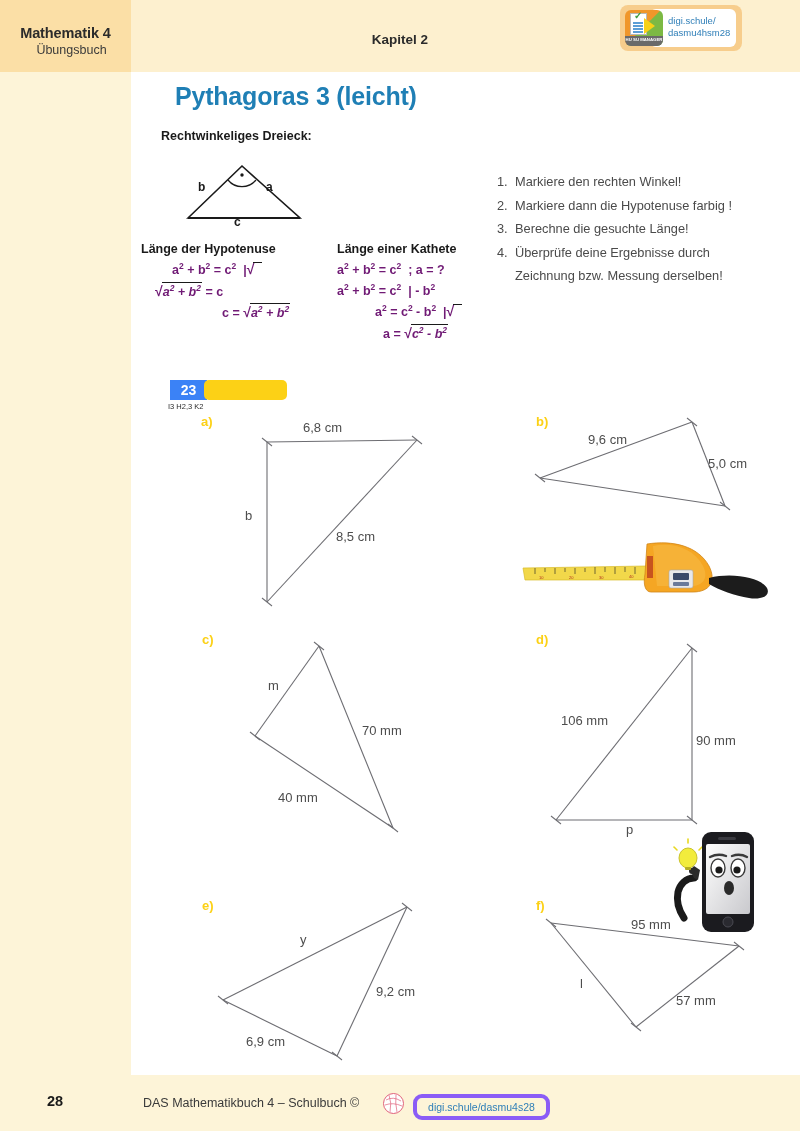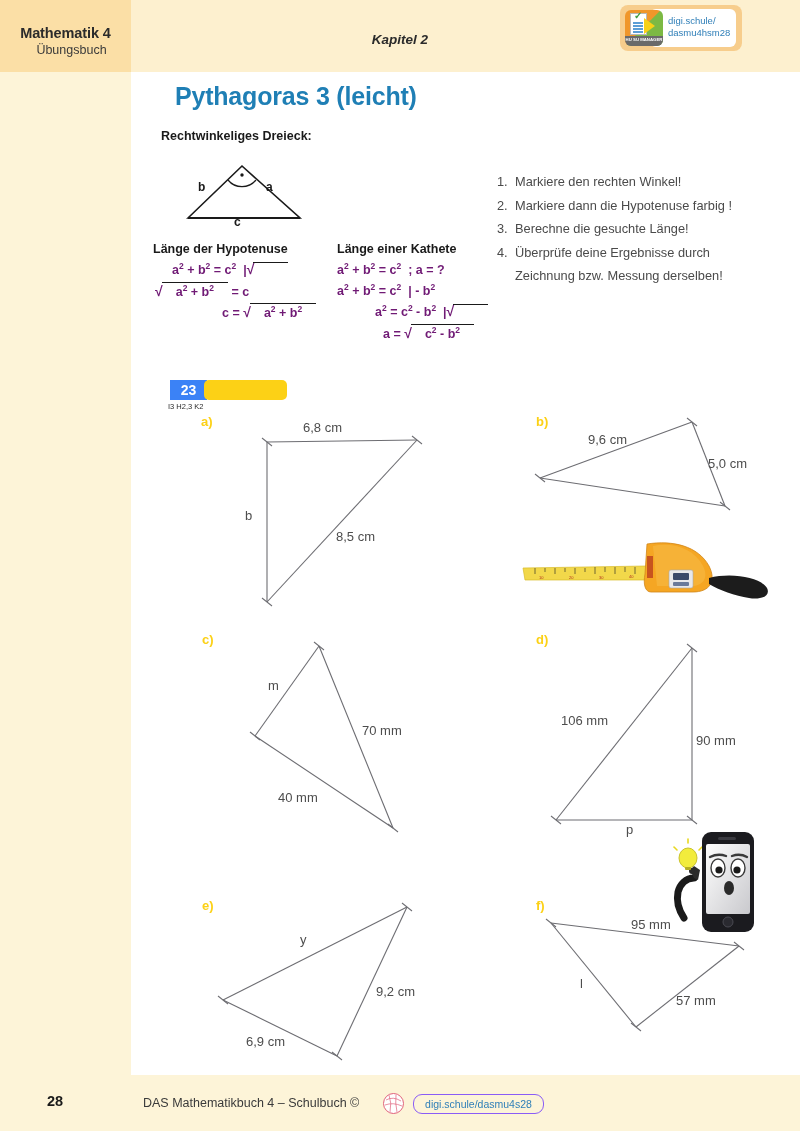--- a/index.html
+++ b/index.html
@@ -51,21 +51,20 @@
     color: #3a3a3a;
   }
   .chapter-label {
     position: absolute;
     left: 0; top: 32px;
     width: 800px;
     text-align: center;
     font-size: 13.5px;
     font-weight: bold;
     color: #2b2b2b;
-    font-style: italic;
   }
   .digi-badge {
     position: absolute;
     left: 620px; top: 5px;
     width: 122px; height: 46px;
     background: #f7cd8c;
     border-radius: 8px;
     display: flex;
     align-items: center;
     padding: 0;
@@ -177,22 +176,23 @@
     font-size: 12.5px;
     font-weight: bold;
     color: #701a75;
     white-space: nowrap;
   }
   .formula-line sup { font-size: 8.5px; }
   .radsym { font-size: 14px; }
   .overbar {
     display: inline-block;
     border-top: 1.3px solid #1a1a1a;
-    padding: 0 14px;
+    padding: 0 1px;
     margin-left: -1px;
+    font-style: italic;
   }
   
   .instr-title {
     position: absolute;
     left: 497px; top: 122px;
     width: 260px;
     font-size: 13px;
     font-weight: bold;
     line-height: 21px;
     color: #1a1a1a;
@@ -286,21 +286,21 @@
     width: 19px; height: 19px;
     border-radius: 50%;
     background: #ffffff;
     border: 1.6px solid #e0607a;
     overflow: hidden;
   }
   .footer-pill {
     position: absolute;
     left: 413px; top: 1094px;
     width: 129px; height: 18px;
-    border: 1px solid #8b5cf6;
+    border: 4px solid #8b5cf6;
     border-radius: 9px;
     color: #2f7fb8;
     font-size: 10.5px;
     line-height: 18px;
     text-align: center;
   }
 </style>
 </head>
 <body>
 
@@ -341,21 +341,21 @@
   <svg width="150" height="80" style="left:180px; top:158px;">
     <polygon points="8,60 62,8 120,60" fill="none" stroke="#1a1a1a" stroke-width="1.6"></polygon>
     <line x1="8" y1="60" x2="120" y2="60" stroke="#1a1a1a" stroke-width="2.2"></line>
     <path d="M 48,22 A 18,18 0 0 0 76,22" fill="none" stroke="#1a1a1a" stroke-width="1.2"></path>
     <circle cx="62" cy="17" r="1.7" fill="#1a1a1a"></circle>
   </svg>
   <div class="fig-text" style="left:198px; top:180px; font-weight:bold; color:#1a1a1a; font-size:12px;">b</div>
   <div class="fig-text" style="left:266px; top:180px; font-weight:bold; color:#1a1a1a; font-size:12px;">a</div>
   <div class="fig-text" style="left:234px; top:215px; font-weight:bold; color:#1a1a1a; font-size:12px;">c</div>
 
-  <div class="formula-title" style="left:153px; top:242px;">Länge der Hypotenuse</div>
+  <div class="formula-title" style="left:141px; top:242px;">Länge der Hypotenuse</div>
   <div class="formula-line" style="left:172px; top:261px;">
     a<sup>2</sup> + b<sup>2</sup> = c<sup>2</sup> &nbsp;|<span class="radsym">√</span><span class="overbar">&nbsp;&nbsp;</span>
   </div>
   <div class="formula-line" style="left:155px; top:282px;">
     <span class="radsym">√</span><span class="overbar">a<sup>2</sup> + b<sup>2</sup></span> = c
   </div>
   <div class="formula-line" style="left:222px; top:303px;">
     c = <span class="radsym">√</span><span class="overbar">a<sup>2</sup> + b<sup>2</sup></span>
   </div>
 

